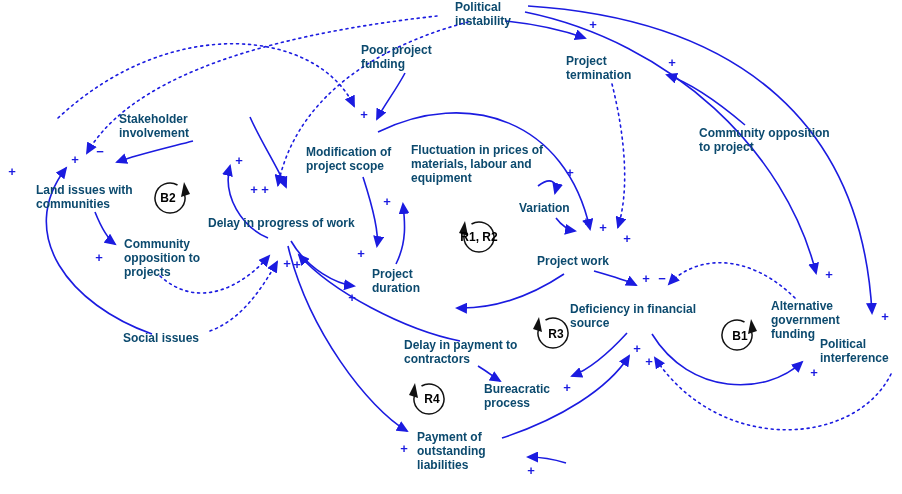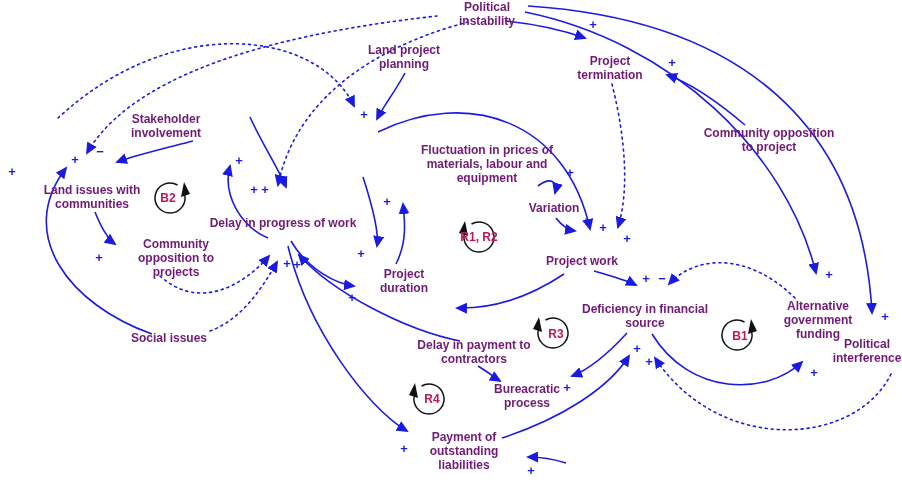--- a/index.html
+++ b/index.html
@@ -3,24 +3,24 @@
 <meta charset="utf-8">
 <style>
   html,body{margin:0;padding:0;background:#ffffff;}
   #stage{position:relative;width:902px;height:494px;background:#ffffff;overflow:hidden;
          font-family:"Liberation Sans",sans-serif;}
   #arrow-layer{position:absolute;left:0;top:0;}
   .edge{fill:none;stroke:#1b1be0;stroke-width:1.6;}
   .edge.dashed{stroke-dasharray:2 4;stroke-linecap:round;}
   .loop-arc{fill:none;stroke:#111;stroke-width:1.5;}
   .loop-arrow{fill:#111;}
-  .node{position:absolute;transform:translate(-50%,-50%);text-align:center;
-        font-weight:bold;font-size:12px;line-height:1.18;color:#701a75;white-space:normal;}
+  .node{position:absolute;transform:translate(-50%,-50%);text-align:left;
+        font-weight:bold;font-size:12px;line-height:1.18;color:#0c4a6e;white-space:normal;}
   .loop-label{position:absolute;transform:translate(-50%,-50%);text-align:center;
-        font-weight:bold;font-size:12px;color:#be185d;white-space:nowrap;}
+        font-weight:bold;font-size:12px;color:#000000;white-space:nowrap;}
   .sign{position:absolute;transform:translate(-50%,-50%);font-weight:bold;
         font-size:13px;color:#1b1be0;line-height:1;}
 </style>
 </head>
 <body>
 
 <div id="stage">
 
   <svg id="arrow-layer" width="902" height="494" viewBox="0 0 902 494">
     <defs>
@@ -80,23 +80,24 @@
       <polygon class="loop-arrow" points="418,398 409,395 415,383"></polygon>
     </g>
     <g>
       <path class="loop-arc" d="M 751.5,331.1 A 15 15 0 1 1 744.5,322.0"></path>
       <polygon class="loop-arrow" points="748,334 757,331 751,319"></polygon>
     </g>
   </svg>
 
   <div class="node" style="left:487px;top:14px;width:64px;">Political instability</div>
   <div class="node" style="left:610px;top:68px;width:88px;">Project termination</div>
-  <div class="node" style="left:404px;top:57px;width:86px;">Land project planning</div>
+  <div class="node" style="left:404px;top:57px;width:86px;">Poor project funding</div>
   <div class="node" style="left:769px;top:140px;width:140px;">Community opposition to project</div>
   <div class="node" style="left:166px;top:126px;width:94px;">Stakeholder involvement</div>
+  <div class="node" style="left:362px;top:159px;width:112px;">Modification of project scope</div>
   <div class="node" style="left:487px;top:164px;width:152px;">Fluctuation in prices of materials, labour and equipment</div>
   <div class="node" style="left:92px;top:197px;width:112px;">Land issues with communities</div>
   <div class="node" style="left:283px;top:223px;width:150px;">Delay in progress of work</div>
   <div class="node" style="left:554px;top:208px;width:70px;">Variation</div>
   <div class="node" style="left:176px;top:258px;width:104px;">Community opposition to projects</div>
   <div class="node" style="left:582px;top:261px;width:90px;">Project work</div>
   <div class="node" style="left:404px;top:281px;width:64px;">Project duration</div>
   <div class="node" style="left:169px;top:338px;width:92px;">Social issues</div>
   <div class="node" style="left:645px;top:316px;width:150px;">Deficiency in financial source</div>
   <div class="node" style="left:818px;top:320px;width:94px;">Alternative government funding</div>

